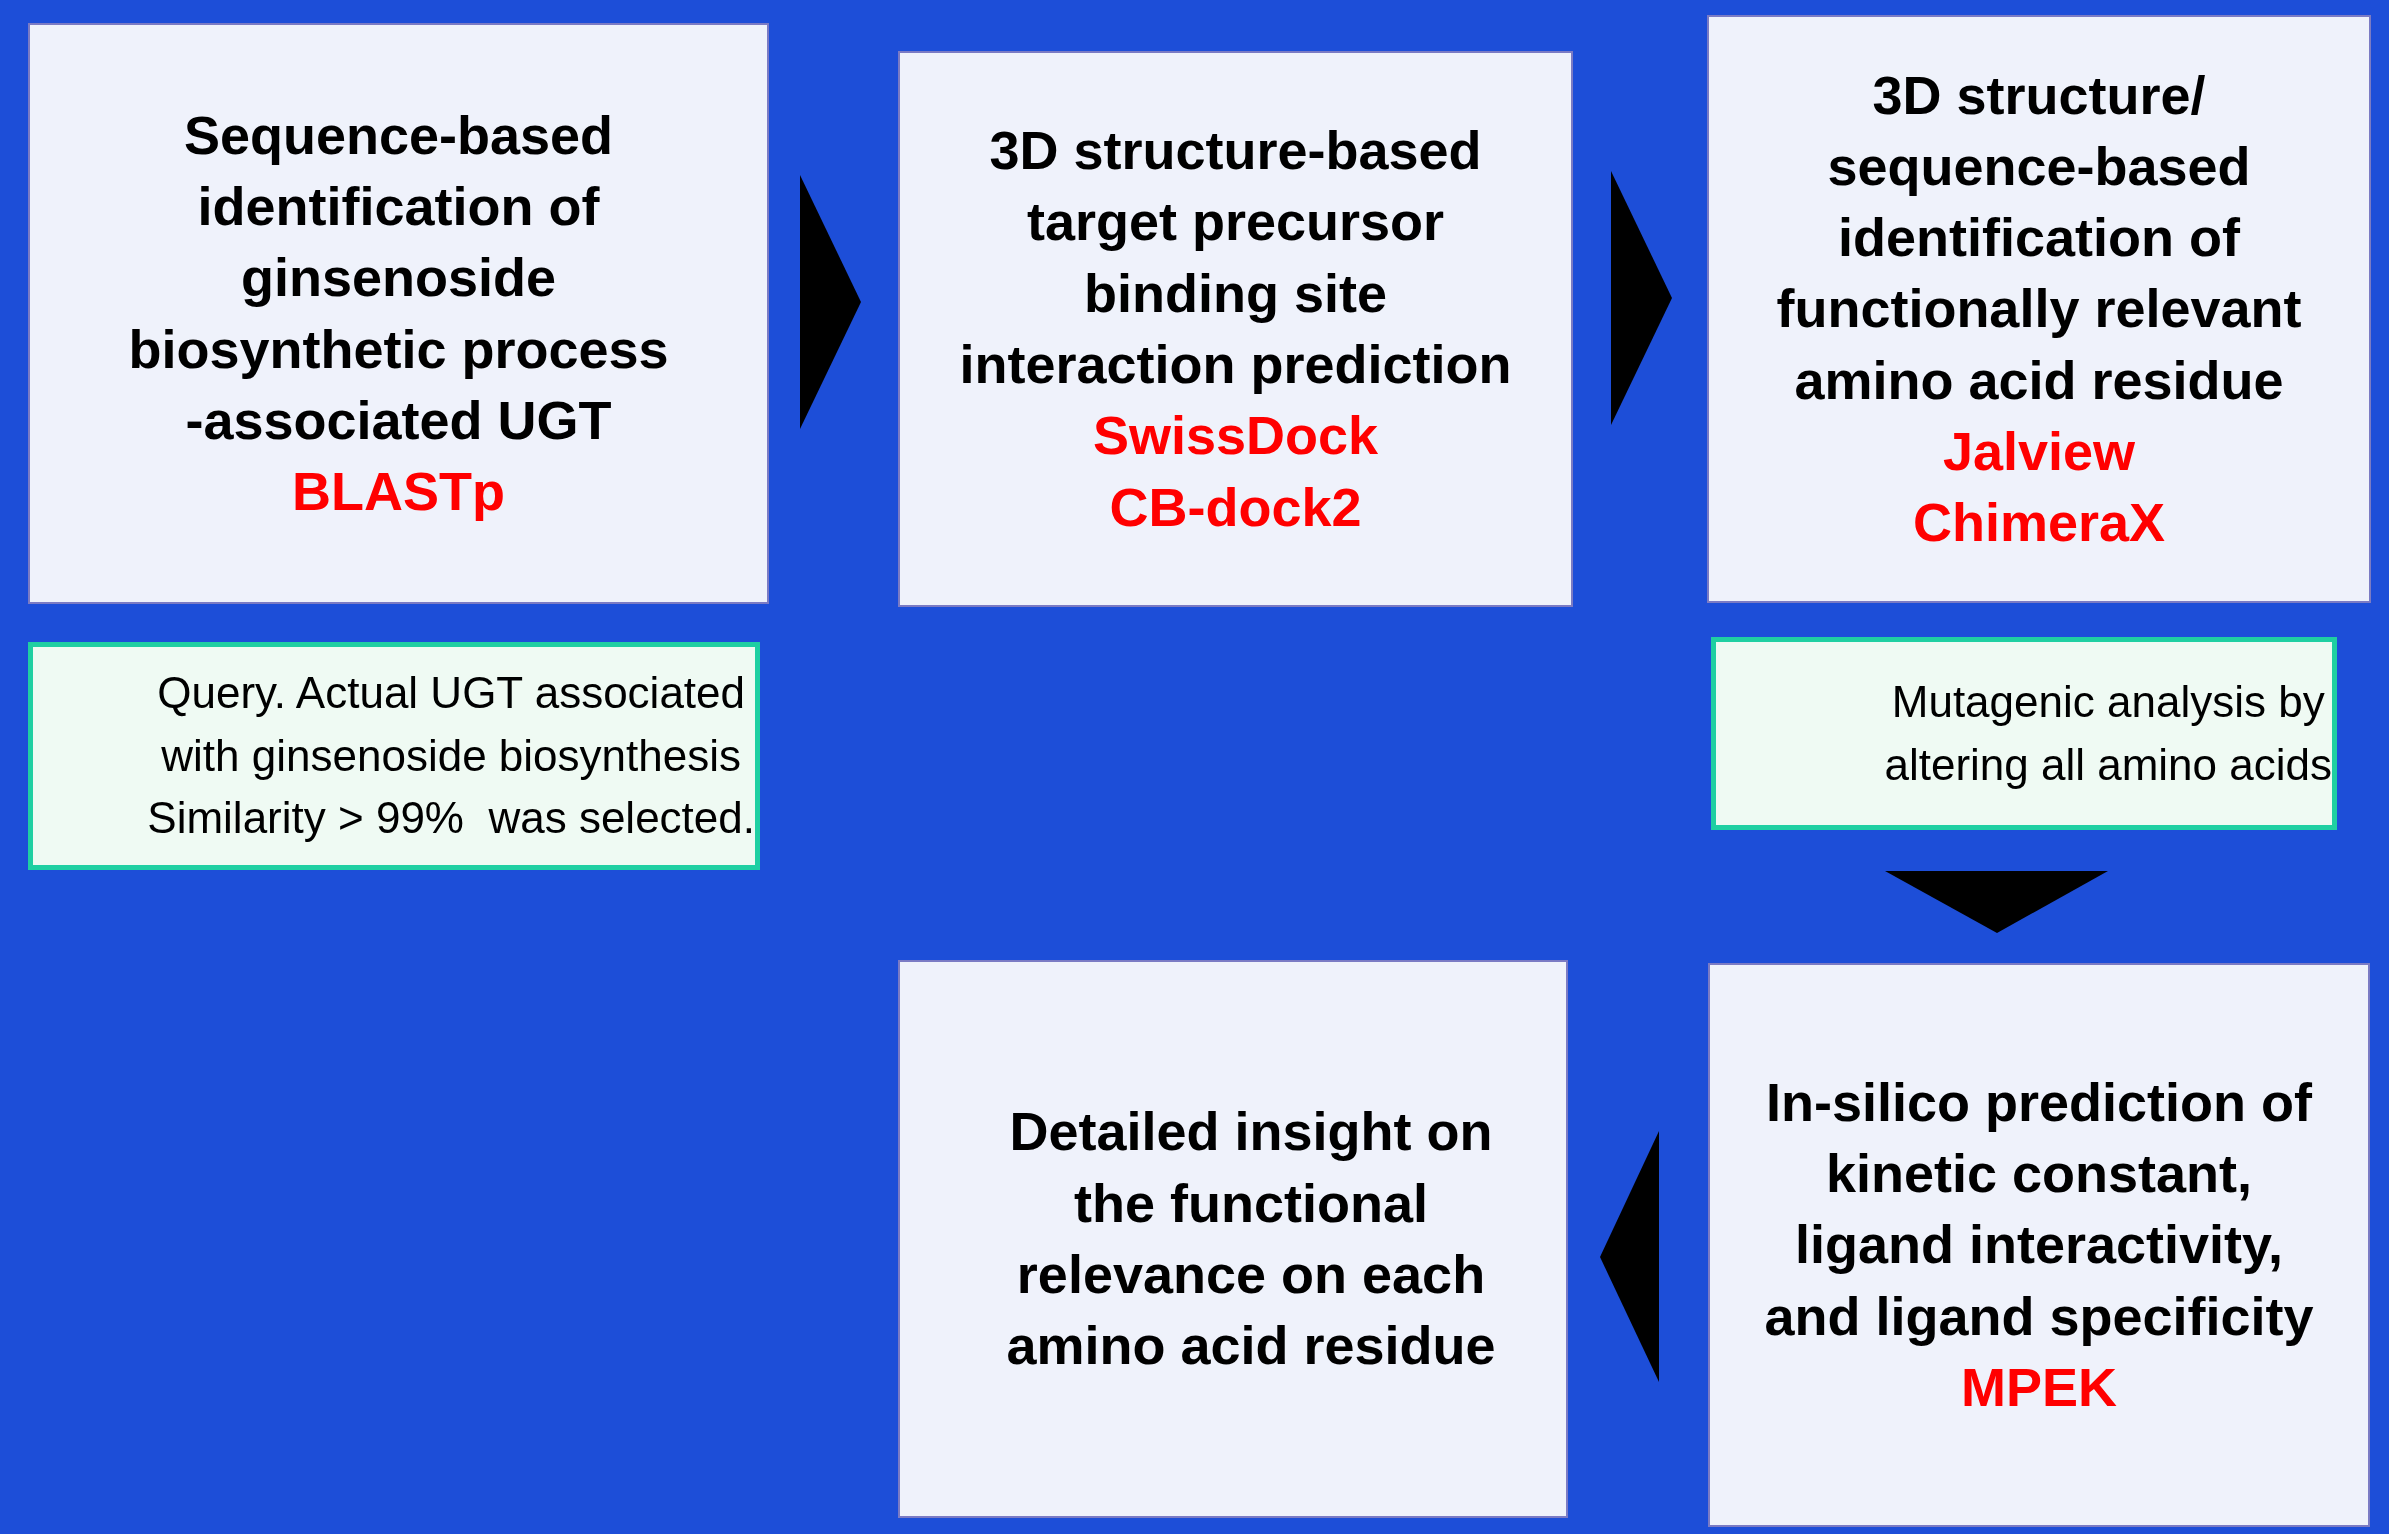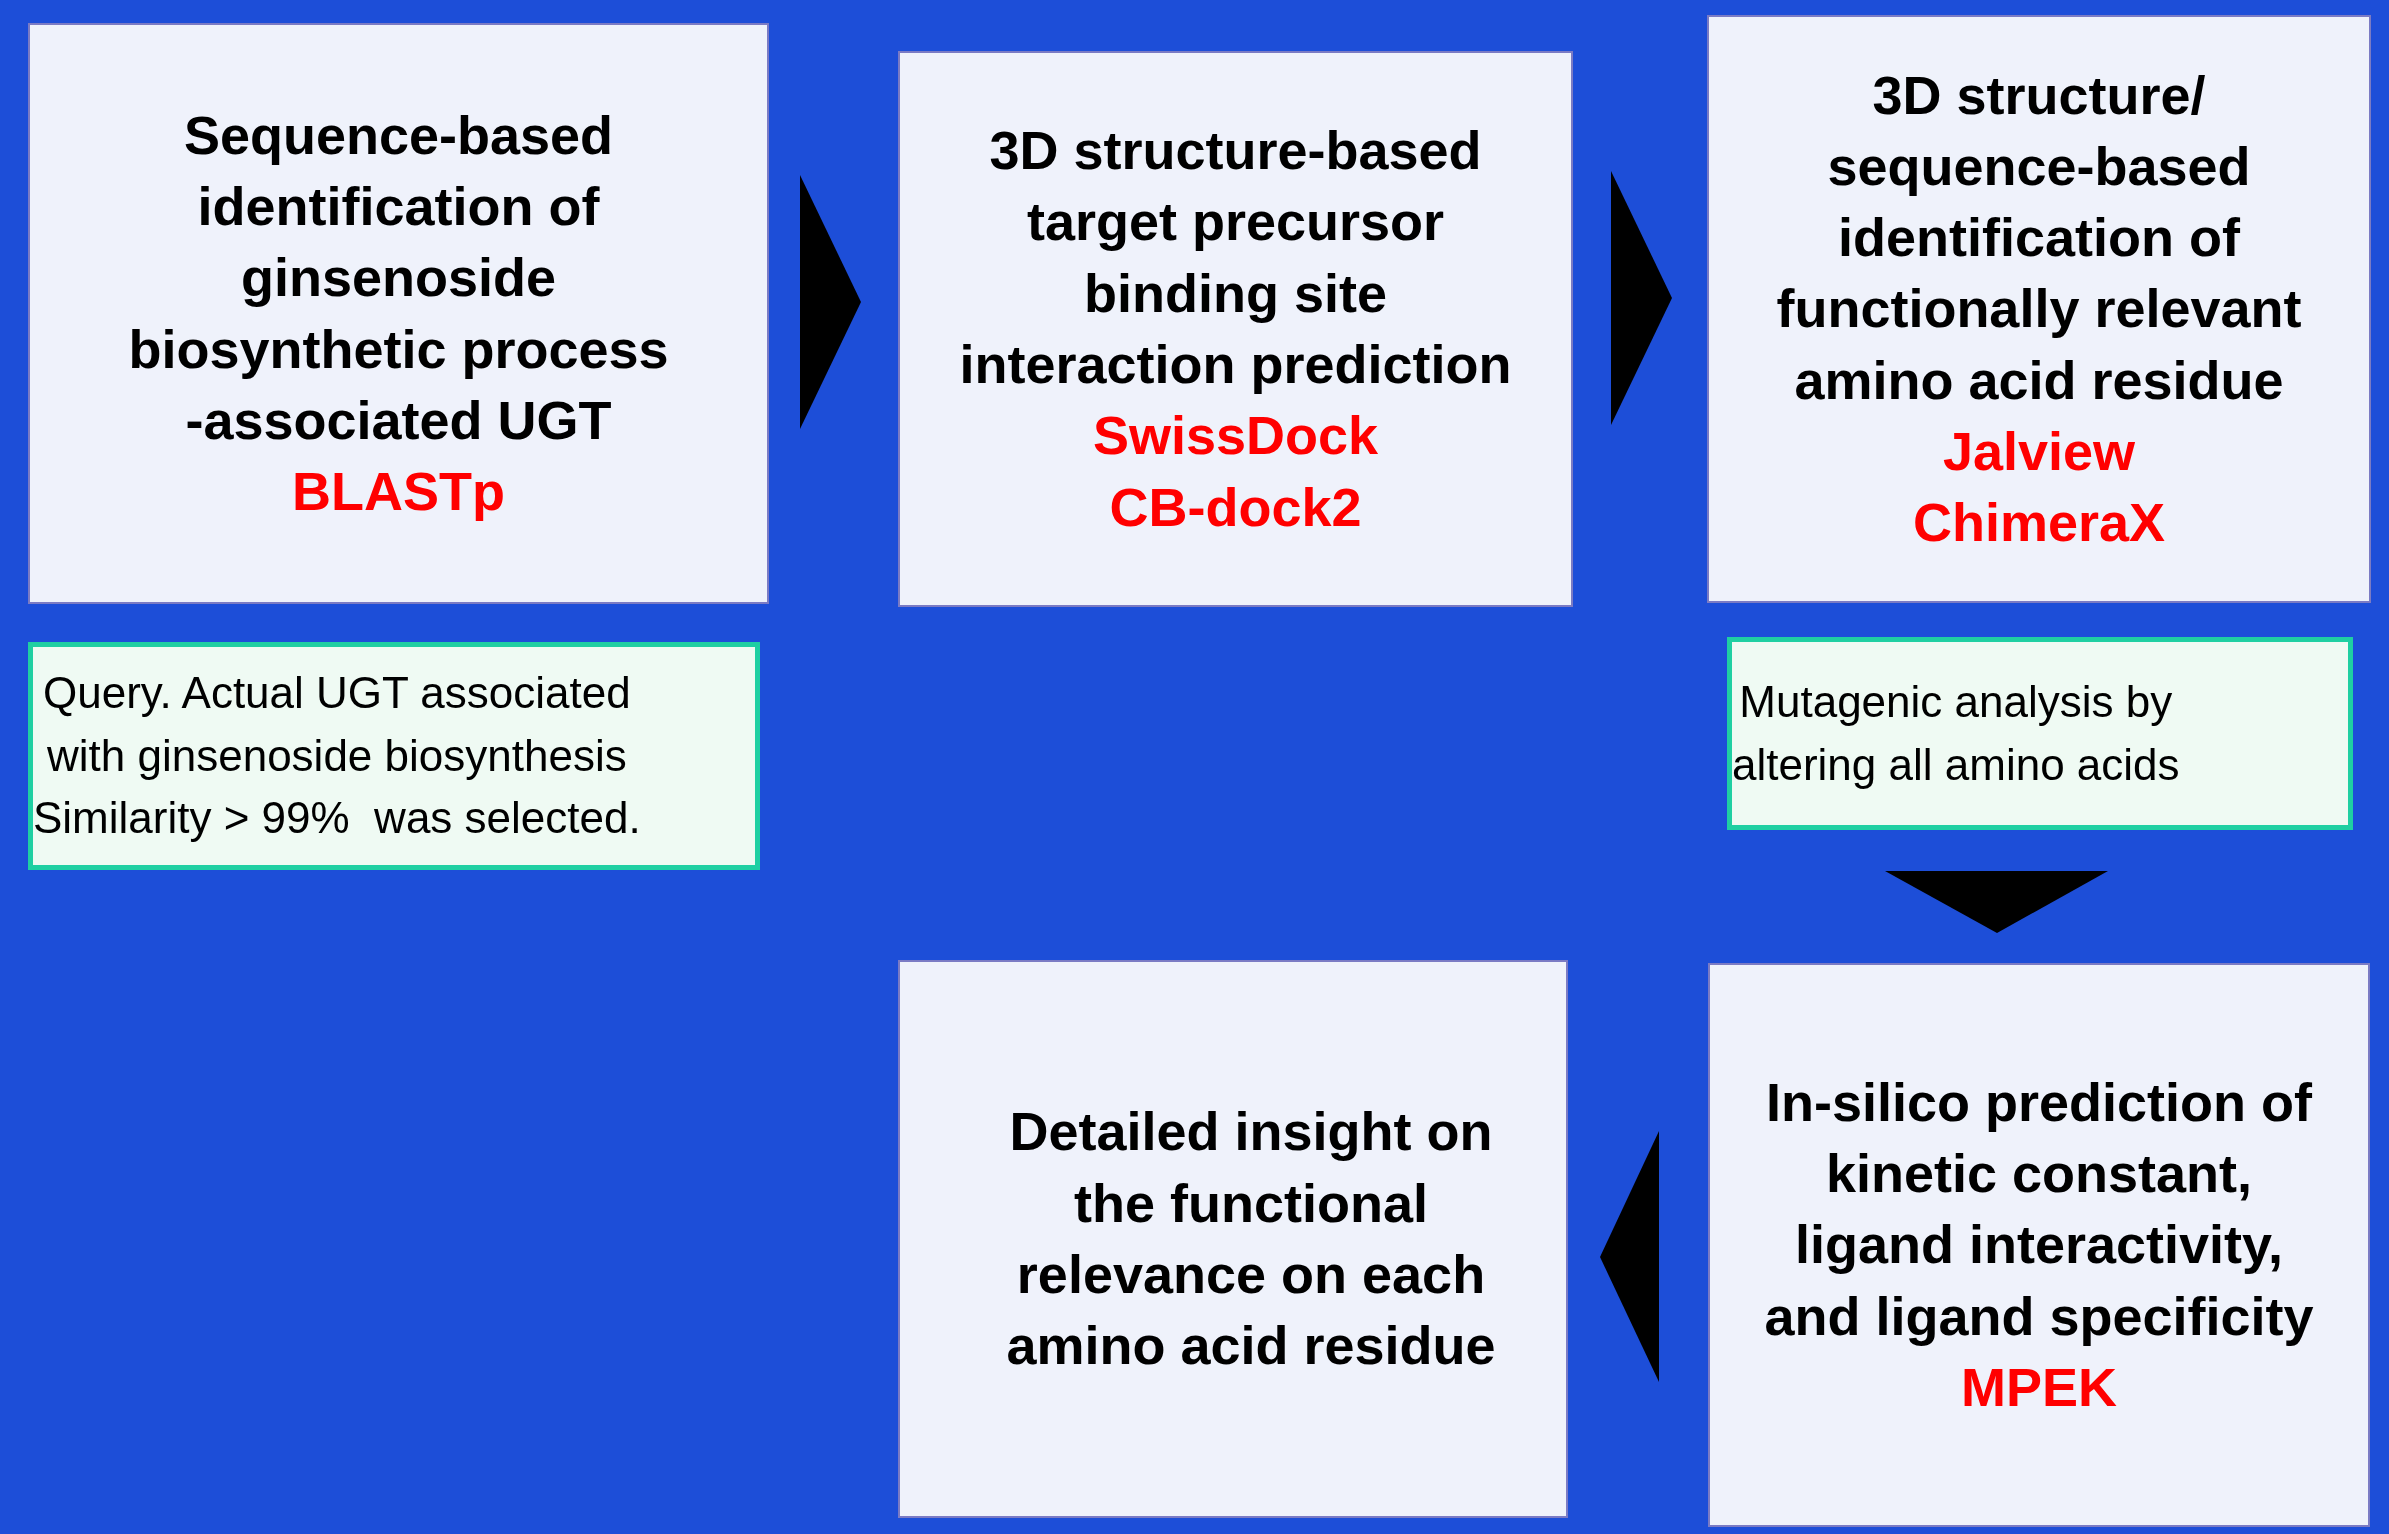--- a/index.html
+++ b/index.html
@@ -38,37 +38,37 @@
     color: var(--tool-text, #FF0000);
   }
   .italic { }
   
   .nbox {
     position: absolute;
     box-sizing: border-box;
     background: var(--note-fill, #EFFAF3);
     border: 5px solid var(--note-border, #1FCFA2);
     display: flex;
-    justify-content: flex-start;
+    justify-content: flex-end;
     align-items: center;
     text-align: center;
   }
   .ntext {
     white-space: pre-wrap;
     font-weight: 400;
     font-size: 44px;
     line-height: 1.42;
     color: #000000;
   }
   
   .b-seq      { left: 28px;   top: 23px;   width: 741px; height: 581px; }
   .b-dock     { left: 898px; top: 51px;   width: 675px; height: 556px; }
   .b-residue  { left: 1707px; top: 15px;   width: 664px; height: 588px; }
   .n-query    { left: 28px;   top: 642px;  width: 732px; height: 228px; }
-  .n-mutagen  { left: 1711px; top: 637px;  width: 626px; height: 193px; margin-left: 16px; }
+  .n-mutagen  { left: 1711px; top: 637px;  width: 626px; height: 193px; }
   .b-insight  { left: 898px; top: 960px; width: 670px; height: 558px; padding-left: 36px; }
   .b-insilico { left: 1708px; top: 963px; width: 662px; height: 564px; }
   
   .arrow { position: absolute; width: 0; height: 0; }
   .arrow-right {
     border-top: 127px solid transparent;
     border-bottom: 127px solid transparent;
     border-left: 61px solid var(--arrow, #000000);
   }
   .a1 { left: 800px;  top: 175px; }

